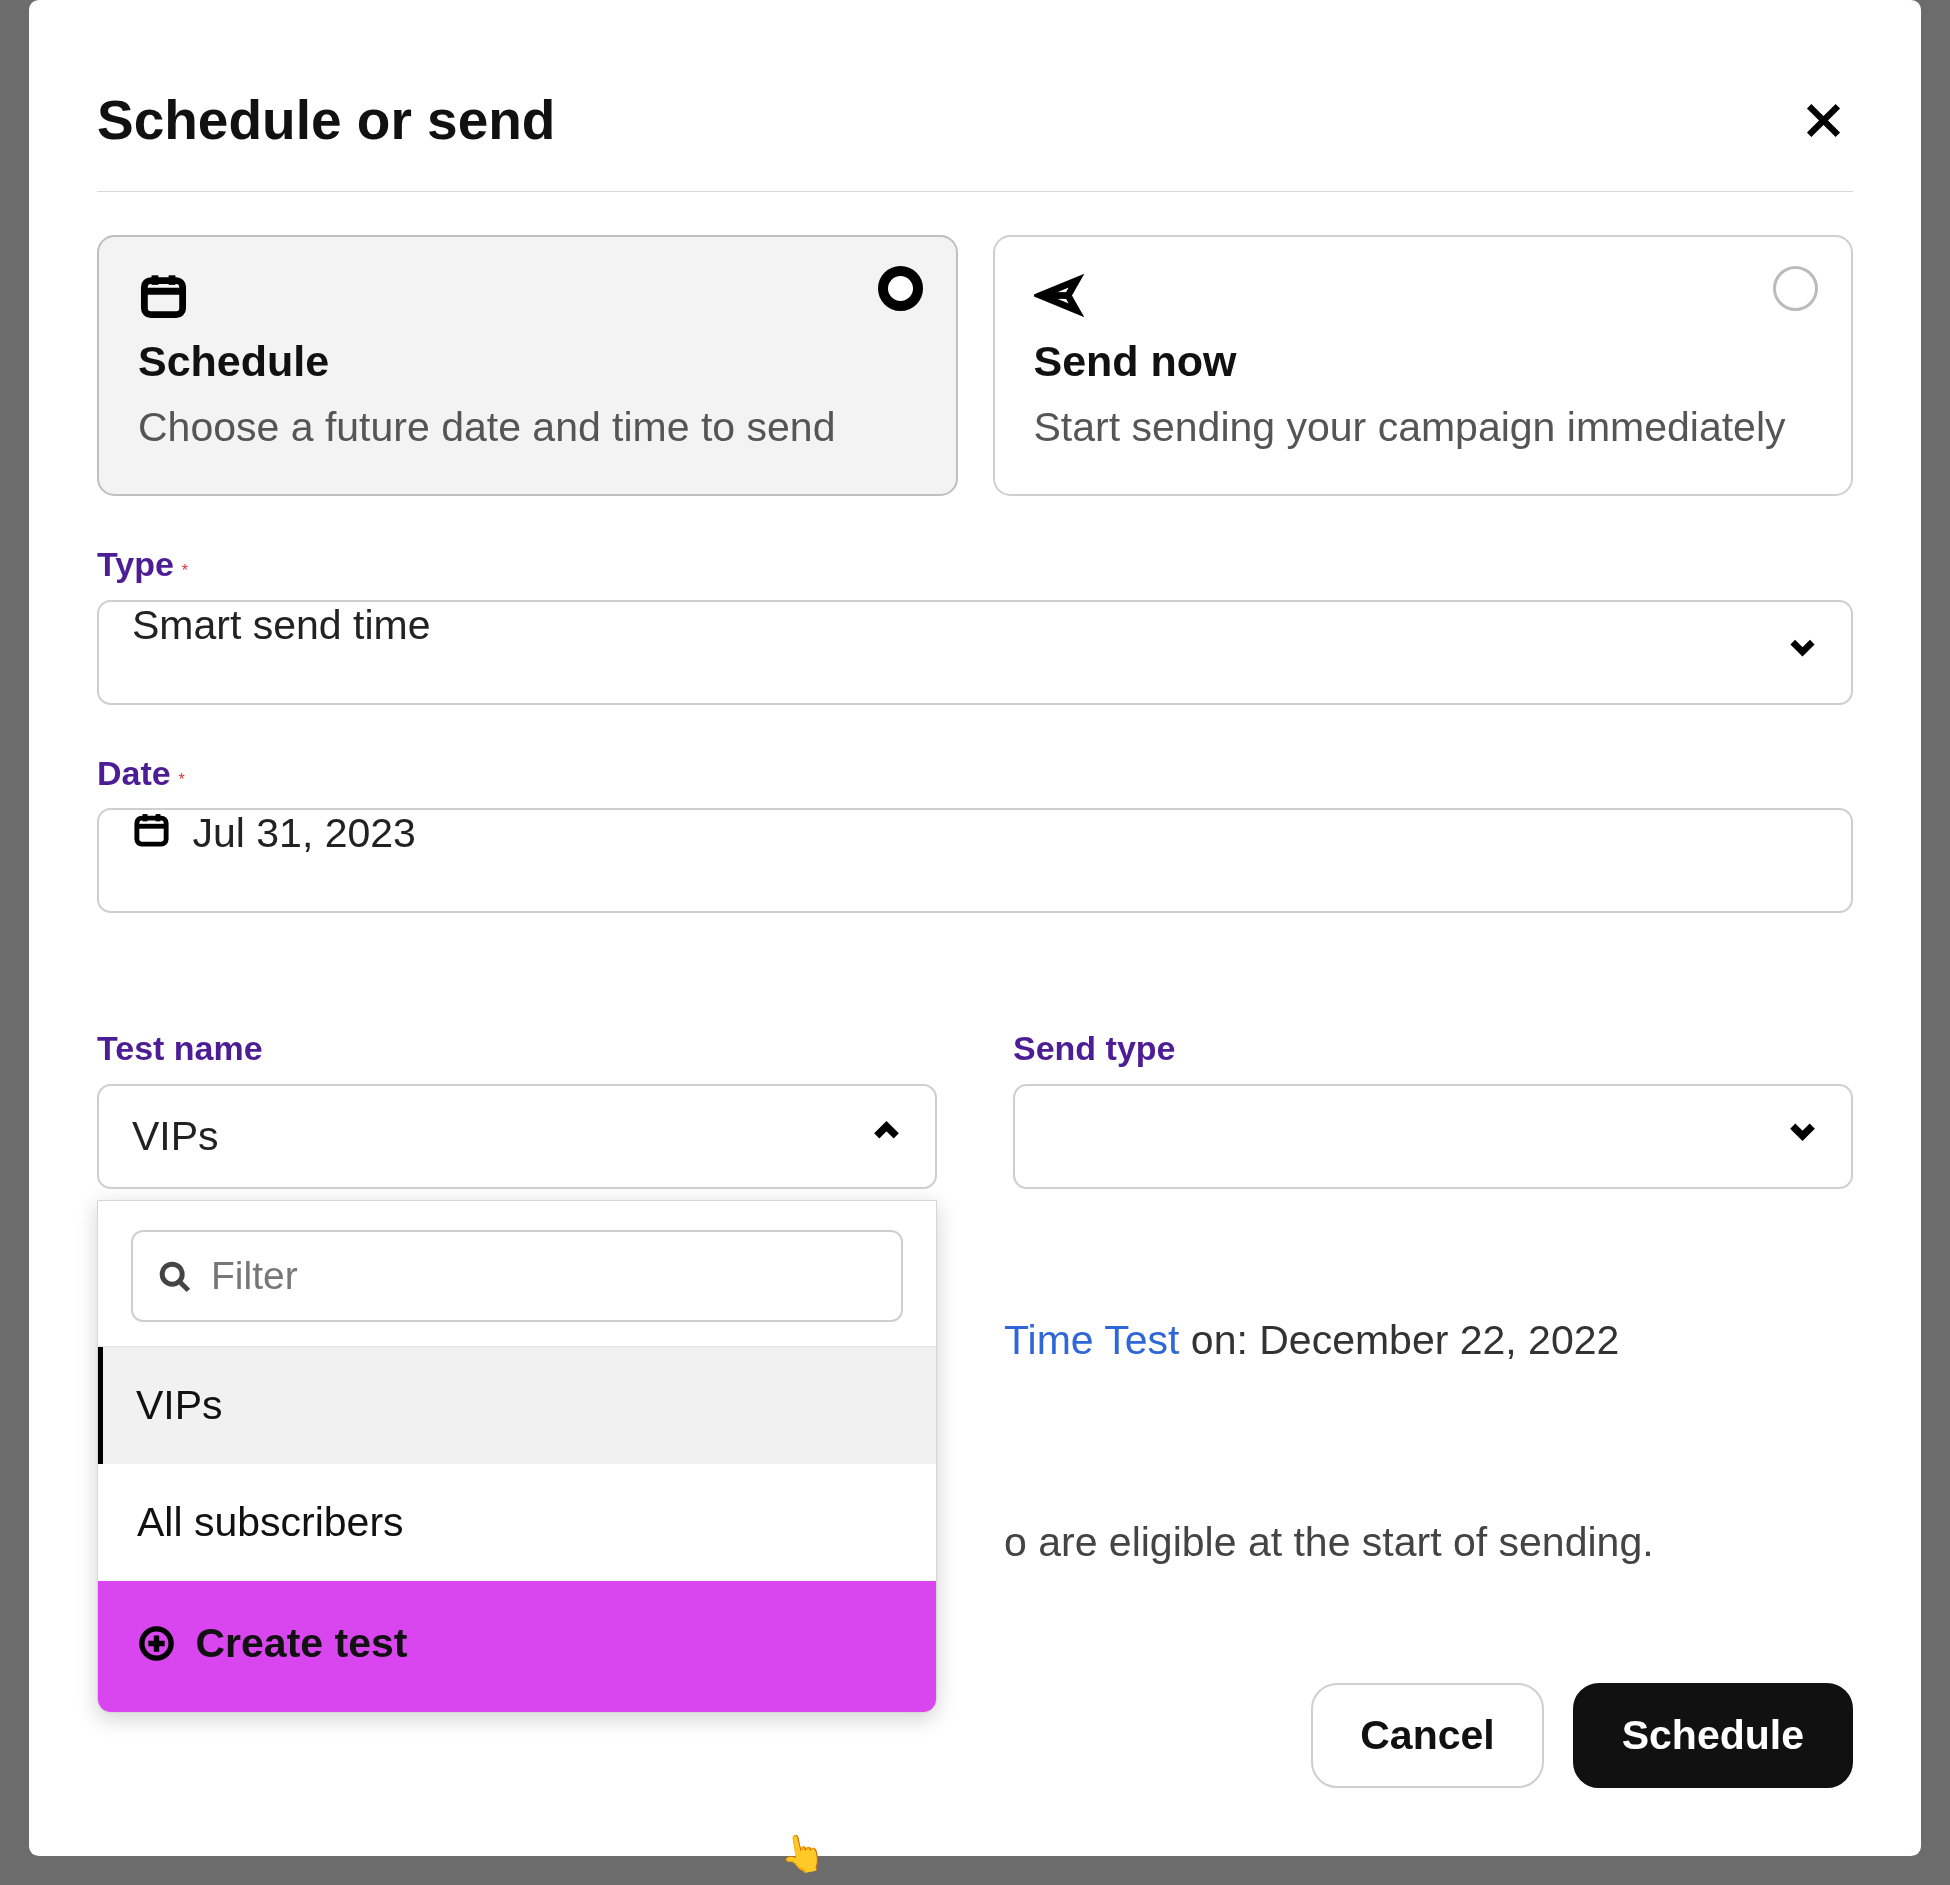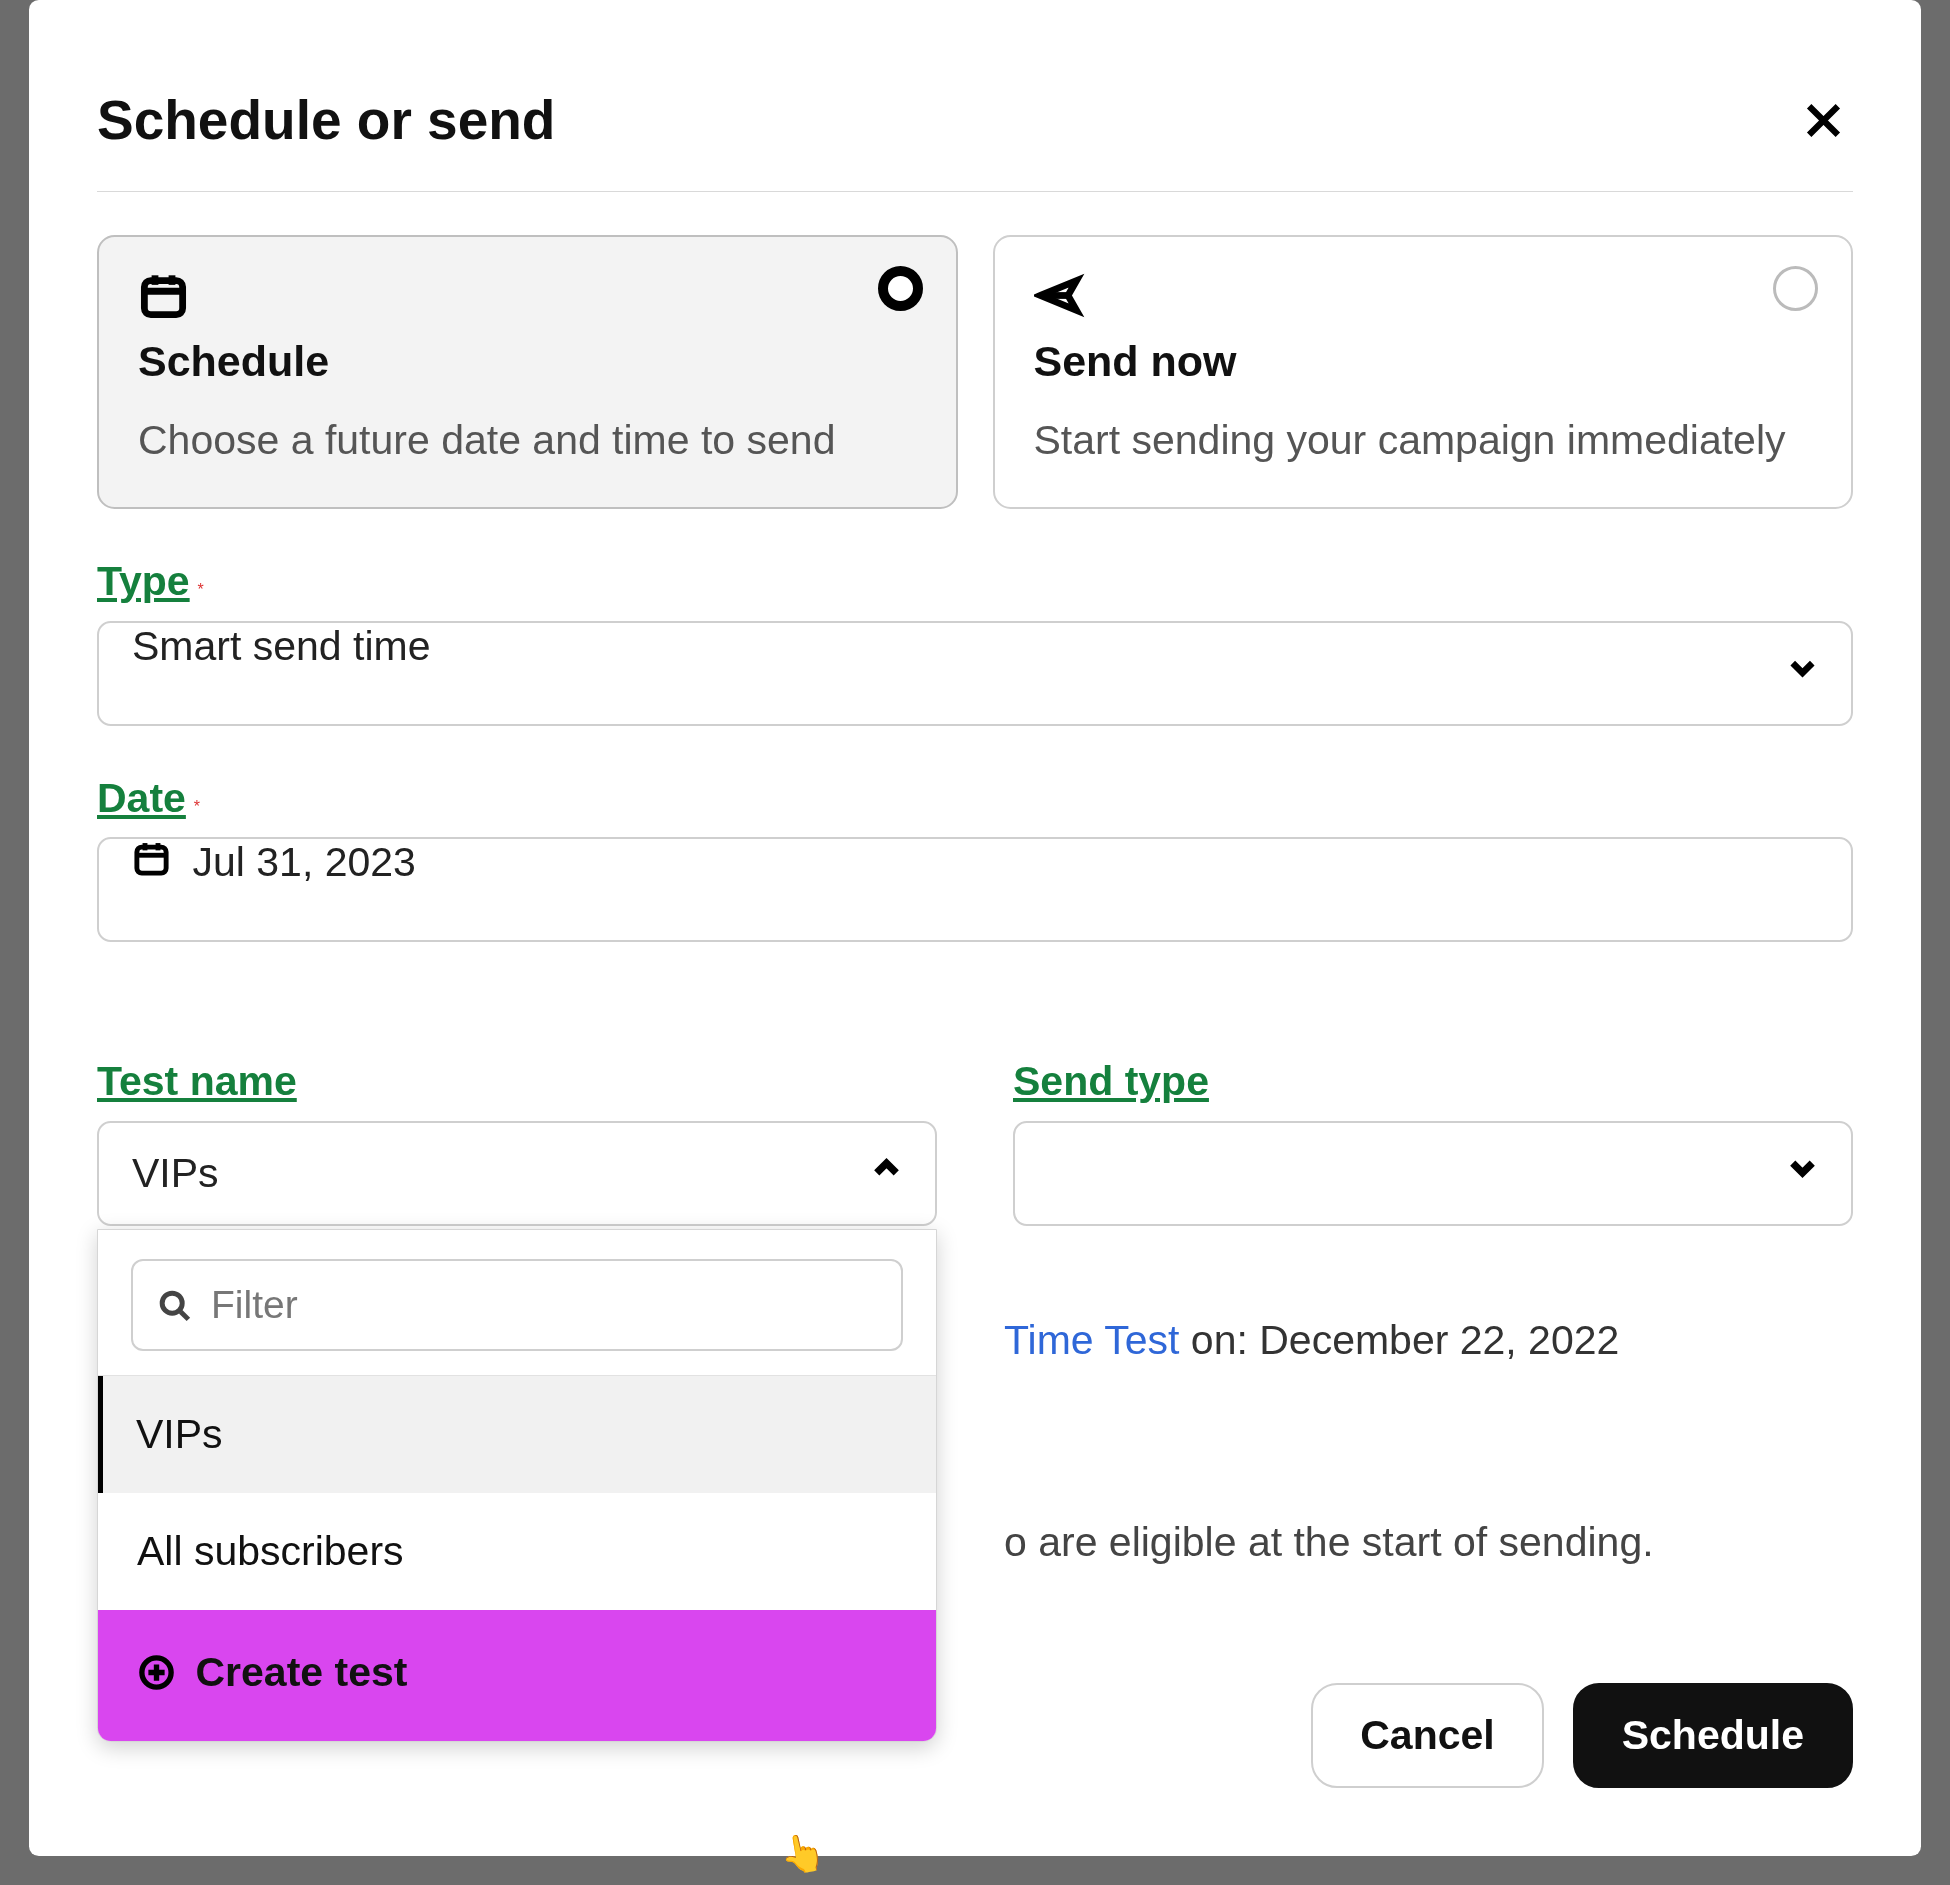--- a/index.html
+++ b/index.html
@@ -48,30 +48,30 @@
     border: 2px solid #cfcfcf;
     border-radius: 17.6px;
     padding: 33px 39px 39px 39px;
     position:relative;
     cursor:pointer;
   }
   .card.selected { background:#f3f3f3; border-color:#bfbfbf; }
   .card .card-icon { height:59px; display:flex; align-items:flex-start; }
   .card .card-icon svg { width:51px; height:51px; stroke:#000; stroke-width:3.2; fill:none; }
   .card-title { font-size:43px; font-weight:700; margin-top:7.8px; color:#111; }
-  .card-desc { font-size:41px; color:#555; margin-top:27px; line-height:1.35; }
+  .card-desc { font-size:41px; color:#555; margin-top:14px; line-height:1.35; }
   .radio-indicator {
     position:absolute; top:29px; right:33px;
     width:45px; height:45px; border-radius:50%;
   }
   .radio-indicator.selected { border:10.7px solid #000; background:#fff; }
   .radio-indicator.unselected { border:3.9px solid #bbb; background:#fff; }
 
   .field { margin-top: 49px; }
-  .field-label { font-size:41px; font-weight:700; color:#15803d;text-decoration:underline; }
+  .field-label { font-size:34px; font-weight:700; color:#4c1d95; }
   .req { color:#d33; margin-left:7.8px; }
   .select-input, .text-input {
     width:100%;
     margin-top:15.6px;
     border:2px solid #cfcfcf;
     border-radius:13.7px;
     height:105px;
     display:flex;
     padding:0 33px;
     font-size:41px;

